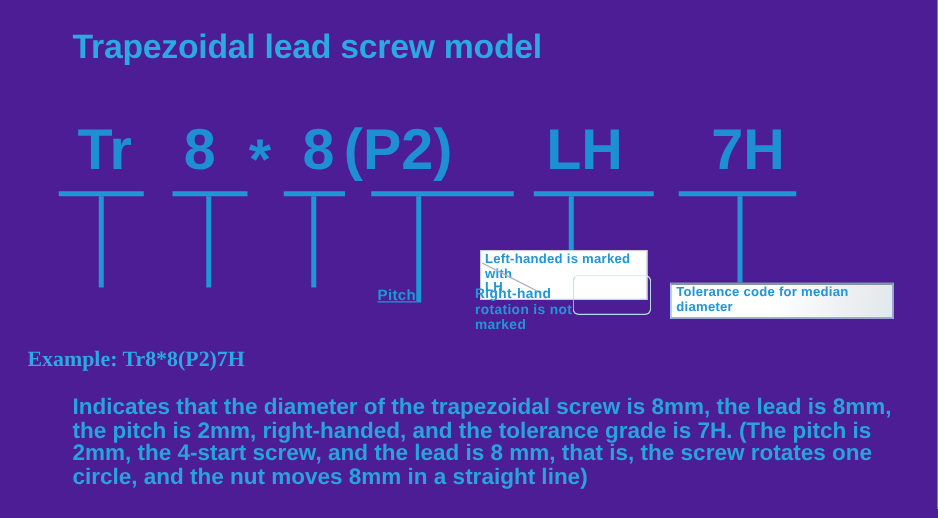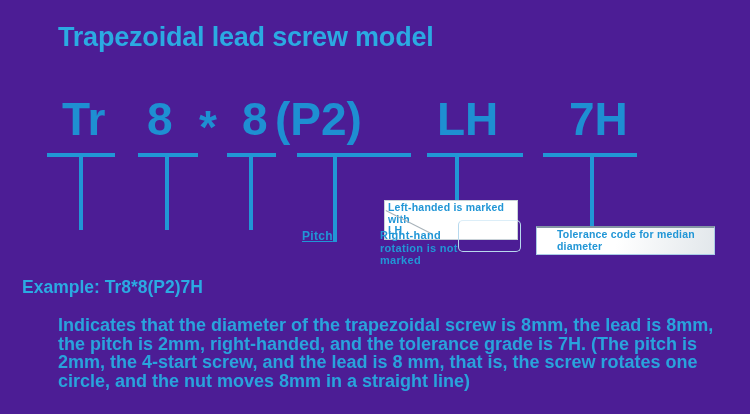--- a/index.html
+++ b/index.html
@@ -64,29 +64,29 @@
     border-radius: 5px; background: transparent;
   }
   .pointer-diag {
     position: absolute; left: 386px; top: 210px; width: 52px; height: 1px;
     background: #a7b2b9; transform: rotate(27deg); transform-origin: left top;
   }
   .tol-box {
     position: absolute; left: 536px; top: 226px; width: 179px; min-height: 27px;
     border: 1px solid #a9cde6; border-top: 2px solid #8495a5;
     background: linear-gradient(100deg, #ffffff 45%, #e2e7eb 100%);
-    padding: 1px 4px 2px 20px;
+    padding: 1px 4px 2px 4px;
     font-size: 10.5px; font-weight: bold; line-height: 11.5px;
     color: var(--label_blue, #2196D6); letter-spacing: 0.2px;
   }
 
   .example-heading {
     position: absolute; left: 22px; top: 277px;
     font-size: 17.5px; font-weight: bold;
-    color: var(--title_blue, #2BAAE2); white-space: nowrap;
+    color: var(--title_blue, #2BAAE2); white-space: nowrap; font-family: Liberation Serif, serif;
   }
   .example-body {
     position: absolute; left: 58px; top: 316px; width: 678px;
     font-size: 18px; font-weight: bold; line-height: 18.5px;
     color: var(--body_blue, #29A3DC);
   }
 </style>
 </head>
 <body>
 

